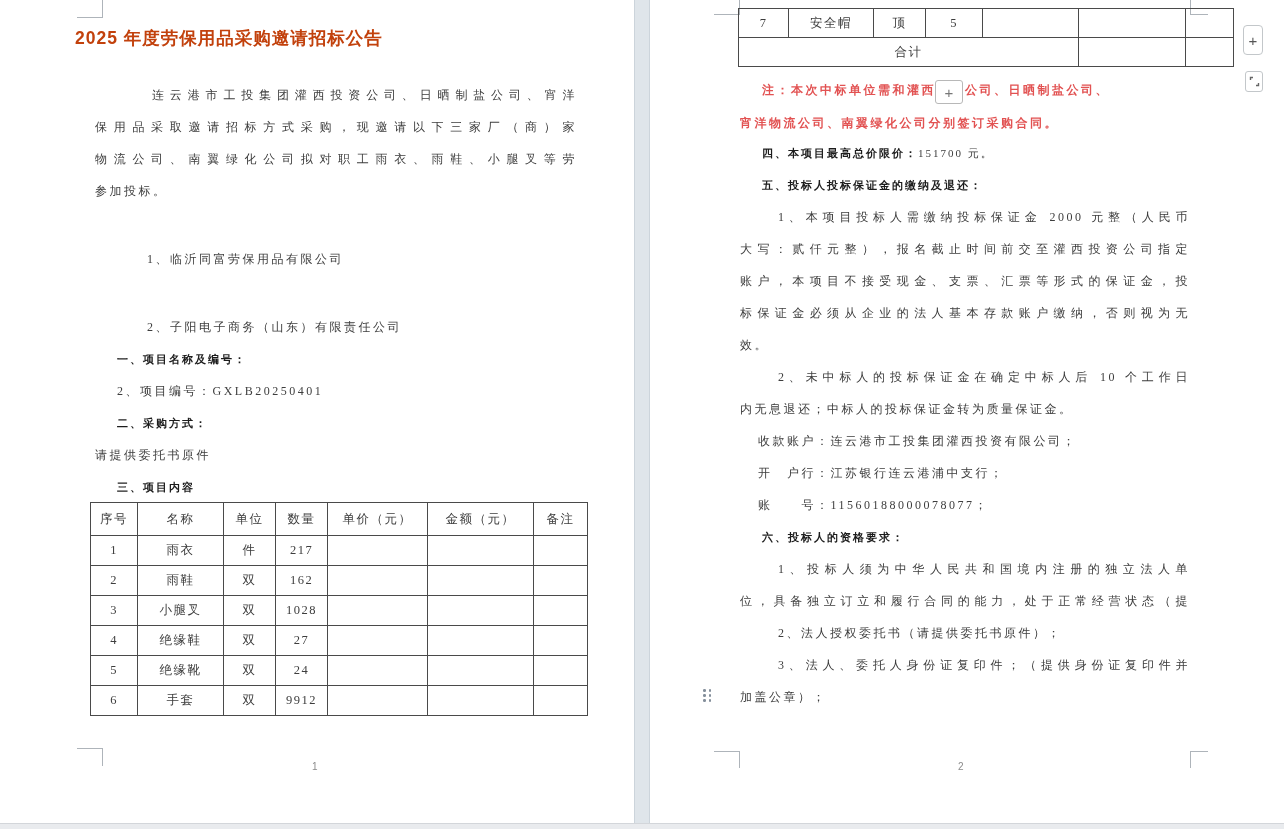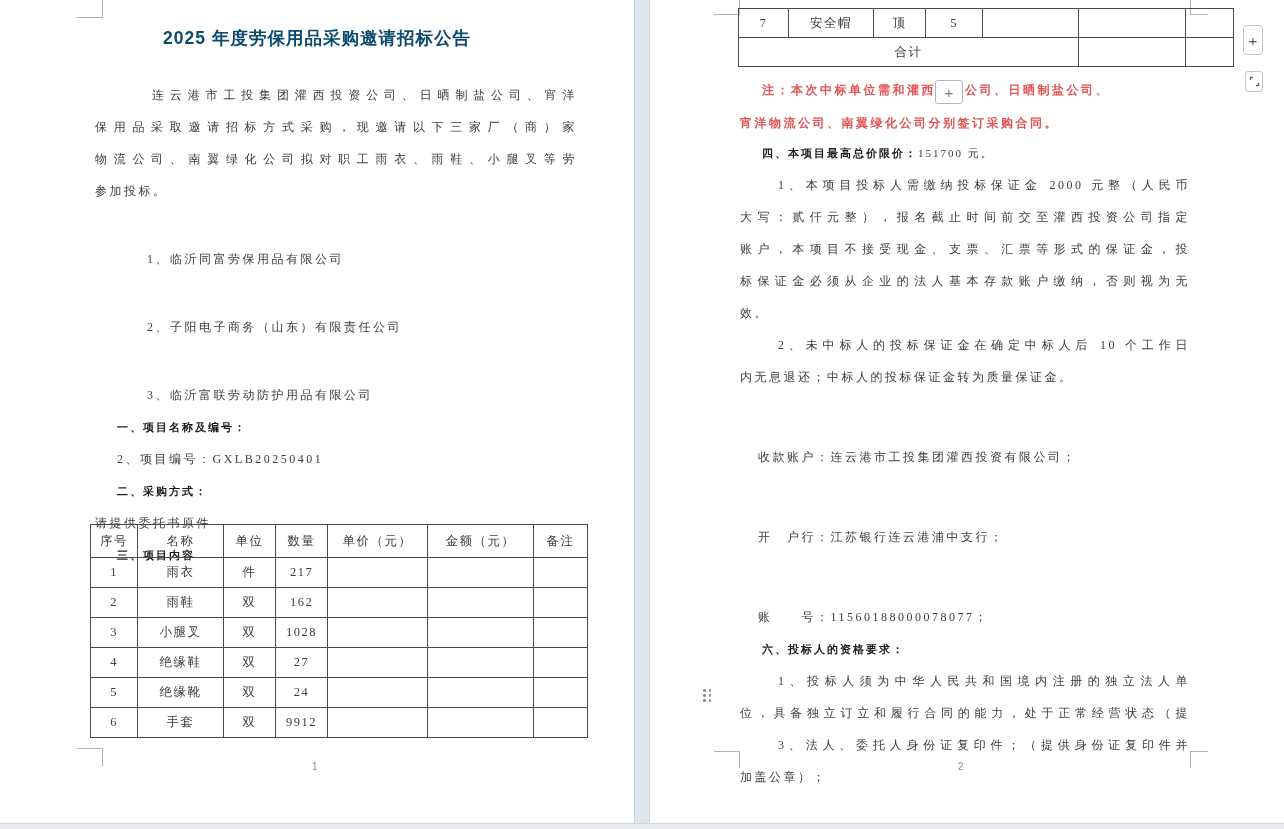--- a/index.html
+++ b/index.html
@@ -16,46 +16,46 @@
   .bottomband{position:absolute;left:0;top:823px;width:1284px;height:6px;
        background:#e9ebee;border-top:1px solid #d3d6da;box-sizing:border-box;}
 
   
   .cmark{position:absolute;box-sizing:border-box;}
   .cm-tl{border-right:1px solid #aeb4ba;border-bottom:1px solid #aeb4ba;}
   .cm-bl{border-right:1px solid #aeb4ba;border-top:1px solid #aeb4ba;}
   .cm-tr{border-left:1px solid #aeb4ba;border-bottom:1px solid #aeb4ba;}
   .cm-br{border-left:1px solid #aeb4ba;border-top:1px solid #aeb4ba;}
 
-  .doc-title{position:absolute;left:75px;top:26px;width:484px;text-align:center;
+  .doc-title{position:absolute;left:75px;top:26px;width:484px;text-align:left;
        font-family:"Liberation Sans","DejaVu Sans",sans-serif;font-weight:bold;
-       font-size:17.5px;letter-spacing:1px;color:#0c4a6e;}
+       font-size:17.5px;letter-spacing:1px;color:#c2410c;}
 
   .textcol{position:absolute;}
   #p1col{left:95px;top:79px;width:482px;}
   #p2col{left:740px;top:137px;width:450px;}
   #p2note{left:740px;top:74px;width:450px;}
 
   .l{height:32px;line-height:32px;font-size:12px;letter-spacing:2.5px;}
   #p2note .l{height:33px;line-height:33px;}
   .jf{text-align:justify;text-align-last:justify;}
   .ind57{text-indent:57px;}
   .ind52{text-indent:52px;margin-top:36px;}
   .ind38{text-indent:38px;}
   .ind22{text-indent:22px;}
-  .ind18{text-indent:18px;margin-top:48px;}
+  .ind18{text-indent:18px;}
   .hd{font-family:"Liberation Sans","DejaVu Sans",sans-serif;font-weight:bold;
       color:#1c1c1c;letter-spacing:2px;font-size:11px;}
   .hd .reg{font-family:"Liberation Serif","DejaVu Serif",serif;font-weight:400;
       color:#3d3d3d;}
   .red{color:#e25252;font-weight:bold;}
 
   
   .tblwrap{position:absolute;}
-  #tbl1{left:90px;top:524px;}
+  #tbl1{left:90px;top:502px;}
   #tbl2{left:738px;top:8px;}
   table.doc-table{border-collapse:collapse;table-layout:fixed;}
   table.doc-table td{border:1px solid #4a4a4a;text-align:center;vertical-align:middle;
       font-size:12.5px;letter-spacing:1.5px;color:#3d3d3d;padding:0;overflow:hidden;}
   #tbl1 tr.hrow td{height:32px;}
   #tbl1 tr.drow td{height:29px;}
   #tbl2 tr td{height:28px;}
 
   
   .plus-overlay{position:absolute;left:935px;top:80px;width:28px;height:24px;
@@ -93,21 +93,20 @@
 
     <div class="doc-title">2025 年度劳保用品采购邀请招标公告</div>
 
     <div class="textcol" id="p1col">
       <div class="l jf ind57">连云港市工投集团灌西投资公司、日晒制盐公司、宵洋</div>
       <div class="l jf">保用品采取邀请招标方式采购，现邀请以下三家厂（商）家</div>
       <div class="l jf">物流公司、南翼绿化公司拟对职工雨衣、雨鞋、小腿叉等劳</div>
       <div class="l">参加投标。</div>
       <div class="l ind52">1、临沂同富劳保用品有限公司</div>
       <div class="l ind52">2、子阳电子商务（山东）有限责任公司</div>
-      <div class="l ind52">3、临沂富联劳动防护用品有限公司</div>
       <div class="l hd ind22">一、项目名称及编号：</div>
       <div class="l ind22">2、项目编号：GXLB20250401</div>
       <div class="l hd ind22">二、采购方式：</div>
       <div class="l">请提供委托书原件</div>
       <div class="l hd ind22">三、项目内容</div>
     </div>
 
     <div class="tblwrap" id="tbl1">
       <table class="doc-table">
         <colgroup>
@@ -229,33 +228,35 @@
       </table>
   </div>
 
   <div class="textcol" id="p2note">
     <div class="l red ind22">注：本次中标单位需和灌西投资公司、日晒制盐公司、</div>
     <div class="l red">宵洋物流公司、南翼绿化公司分别签订采购合同。</div>
   </div>
 
   <div class="textcol" id="p2col">
     <div class="l hd ind22"><span>四、本项目最高总价限价：</span><span class="reg">151700 元。</span></div>
+    <div class="l hd ind22">五、投标人投标保证金的缴纳及退还：</div>
     <div class="l jf ind38">1、本项目投标人需缴纳投标保证金 2000 元整（人民币</div>
     <div class="l jf">大写：贰仟元整），报名截止时间前交至灌西投资公司指定</div>
     <div class="l jf">账户，本项目不接受现金、支票、汇票等形式的保证金，投</div>
     <div class="l jf">标保证金必须从企业的法人基本存款账户缴纳，否则视为无</div>
     <div class="l">效。</div>
     <div class="l jf ind38">2、未中标人的投标保证金在确定中标人后 10 个工作日</div>
     <div class="l">内无息退还；中标人的投标保证金转为质量保证金。</div>
     <div class="l ind18">收款账户：连云港市工投集团灌西投资有限公司；</div>
     <div class="l ind18">开　户行：江苏银行连云港浦中支行；</div>
     <div class="l ind18">账　　号：11560188000078077；</div>
     <div class="l hd ind22">六、投标人的资格要求：</div>
     <div class="l jf ind38">1、投标人须为中华人民共和国境内注册的独立法人单</div>
     <div class="l jf">位，具备独立订立和履行合同的能力，处于正常经营状态（提</div>
+    <div class="l ind38">2、法人授权委托书（请提供委托书原件）；</div>
     <div class="l jf ind38">3、法人、委托人身份证复印件；（提供身份证复印件并</div>
     <div class="l">加盖公章）；</div>
   </div>
 
   <div class="pagenum" id="pn2">2</div>
 
   <div class="plus-overlay">
       <span>+</span>
     </div>
   <div class="side-plus">

